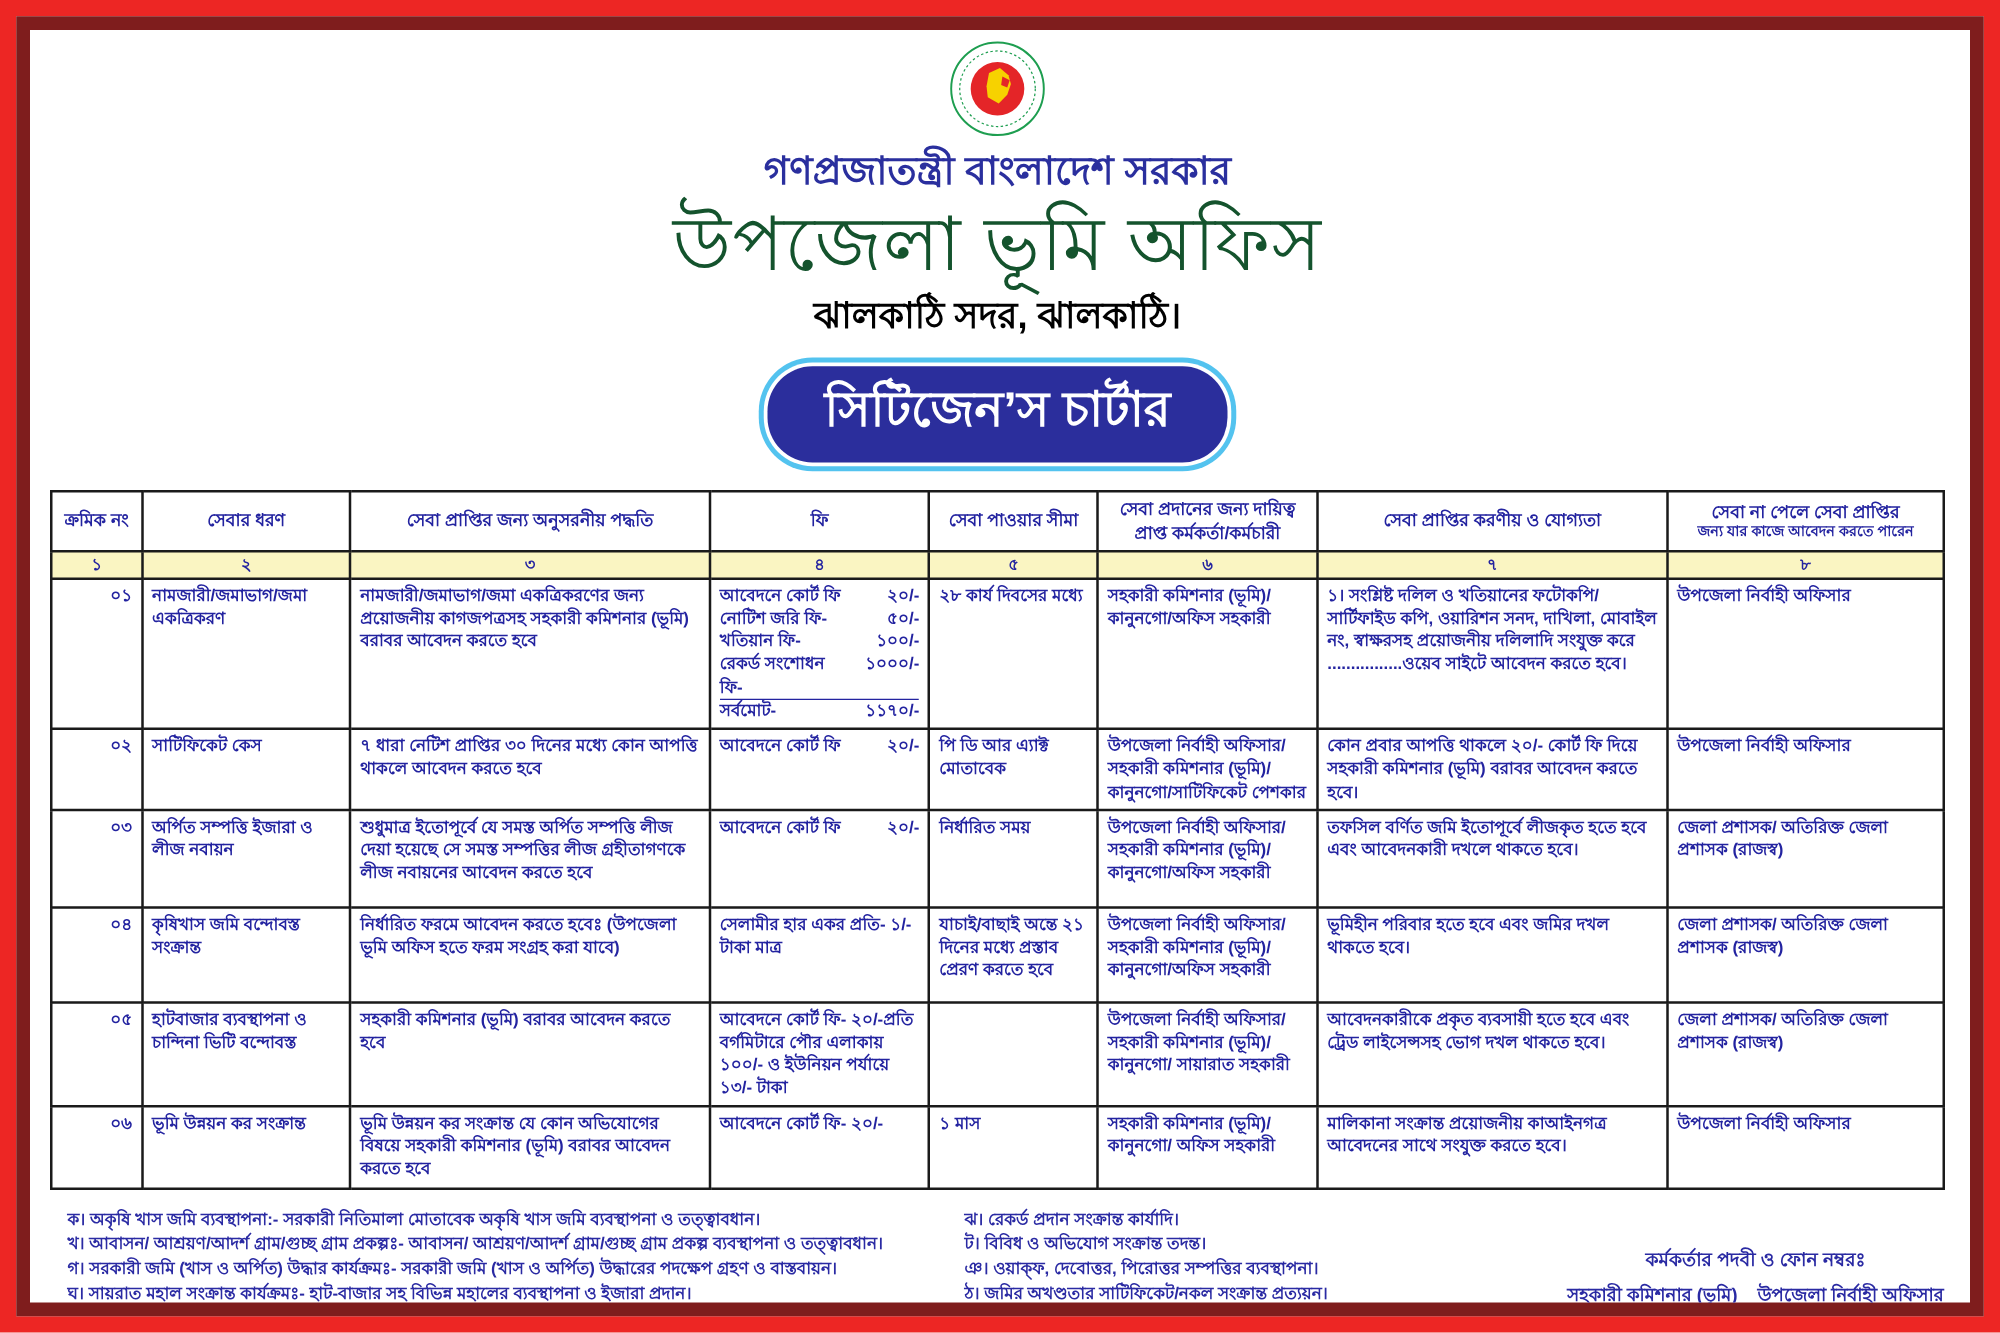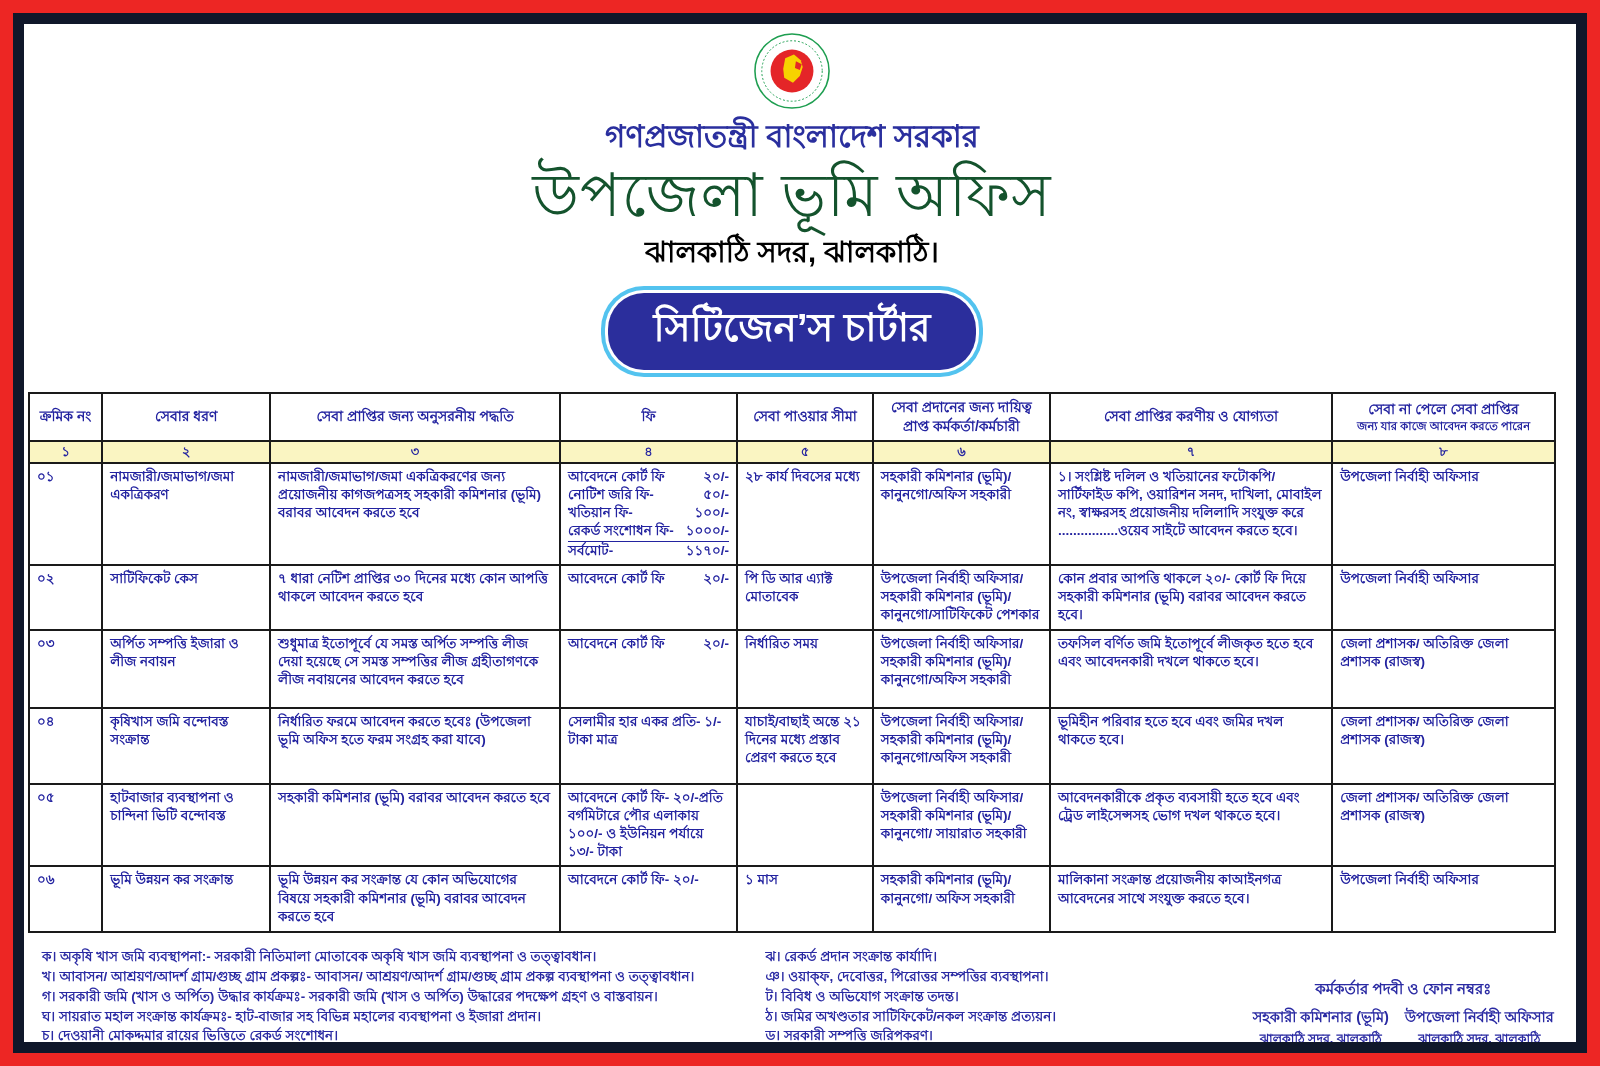--- a/index.html
+++ b/index.html
@@ -1,41 +1,41 @@
 <!DOCTYPE html>
 <html lang="bn"><head>
 <meta charset="utf-8">
 <style>
   * { box-sizing: border-box; margin: 0; padding: 0; }
   html,body { width:1600px; height:1066px; }
   body { font-family: "Liberation Sans", "DejaVu Sans", sans-serif; background:#fff; }
   .page { position:relative; width:1600px; height:1066px; background:#ED2624; padding:13px; }
-  .blue-frame { width:100%; height:100%; border:11px solid #0f172a; background:#fff; padding:6px 20px 8px 4px; overflow:hidden; }
+  .blue-frame { width:100%; height:100%; border:11px solid #7f1d1d; background:#fff; padding:6px 20px 8px 16px; overflow:hidden; }
 
   
   .doc-header { text-align:center; }
   .emblem { width:78px; height:78px; margin:2px auto 0; display:block; }
   .govt-title { font-size:31px; font-weight:bold; color:#2A2F9E; margin-top:2px; }
   .office-title { font-size:60px; font-weight:normal; color:#14532d; line-height:1.05; letter-spacing:1px; }
   .office-location { font-size:29px; font-weight:bold; color:#000; margin-top:2px; }
   .charter-pill { display:inline-block; margin-top:15px; padding:4px 46px 8px 46px;
                   font-size:39px; font-weight:bold; color:#fff; background:#2B2E9C;
                   border-radius:36px; box-shadow:0 0 0 3px #fff, 0 0 0 7px #53C3EF; }
 
   
   table.charter { width:100%; border-collapse:collapse; table-layout:fixed; margin-top:22px; }
   table.charter th, table.charter td { border:2px solid #1a1a1a; color:#2323A0; font-weight:bold;
                   padding:4px 7px; vertical-align:top; font-size:13.5px; line-height:1.35; }
   table.charter th { text-align:center; vertical-align:middle; font-size:14px; }
   th .th-sub { display:block; font-size:11.5px; }
   tr.num-row td { background:#FAF5C2; text-align:center; padding:1px 2px; font-size:13px; height:22px; vertical-align:middle; }
-  td.sl { text-align:left;border-radius:21px; }
+  td.sl { text-align:right;border-radius:21px; }
   td.fee-cell { padding-right:6px; }
   .fee-line { display:flex; justify-content:space-between; }
-  .fee-line.underlined { border-bottom:1.5px solid #2323A0; }
+  .fee-line.underlined { border-bottom:1.5px solid #2323A0;gap:18px; }
   .fee-amt { white-space:nowrap; }
   .r-h1 { height:92px; } .r-h2 { height:64px; } .r-h3 { height:78px; }
   .r-h4 { height:76px; } .r-h5 { height:80px; } .r-h6 { height:66px; }
   .v-mid { vertical-align:middle; }
 
   
   .footer { display:flex; margin-top:14px; align-items:flex-start; }
   .notes-left { width:48%; padding-left:14px; }
   .notes-right { width:32%; padding-left:4px; }
   .note-line { font-size:13.5px; font-weight:bold; color:#2A2AA3; line-height:1.46; }
@@ -207,22 +207,22 @@
       <div class="notes-left">
         <div class="note-line">ক। অকৃষি খাস জমি ব্যবস্থাপনা:- সরকারী  নিতিমালা মোতাবেক অকৃষি খাস জমি ব্যবস্থাপনা ও তত্ত্বাবধান।</div>
         <div class="note-line">খ। আবাসন/ আশ্রয়ণ/আদর্শ গ্রাম/গুচ্ছ গ্রাম প্রকল্পঃ- আবাসন/ আশ্রয়ণ/আদর্শ গ্রাম/গুচ্ছ গ্রাম প্রকল্প ব্যবস্থাপনা ও তত্ত্বাবধান।</div>
         <div class="note-line">গ। সরকারী জমি (খাস ও অর্পিত) উদ্ধার কার্যক্রমঃ- সরকারী জমি (খাস ও অর্পিত) উদ্ধারের পদক্ষেপ গ্রহণ ও বাস্তবায়ন।</div>
         <div class="note-line">ঘ। সায়রাত মহাল সংক্রান্ত কার্যক্রমঃ- হাট-বাজার সহ বিভিন্ন মহালের ব্যবস্থাপনা ও ইজারা প্রদান।</div>
         <div class="note-line">চ। দেওয়ানী মোকদ্দমার রায়ের ভিত্তিতে রেকর্ড সংশোধন।</div>
 
       </div>
       <div class="notes-right">
         <div class="note-line">ঝ। রেকর্ড প্রদান সংক্রান্ত কার্যাদি।</div>
+        <div class="note-line">ট। বিবিধ ও অভিযোগ সংক্রান্ত তদন্ত।</div>
         <div class="note-line">ঞ। ওয়াক্ফ, দেবোত্তর, পিরোত্তর সম্পত্তির ব্যবস্থাপনা।</div>
-        <div class="note-line">ট। বিবিধ ও অভিযোগ সংক্রান্ত তদন্ত।</div>
         <div class="note-line">ঠ। জমির অখণ্ডতার সাটিফিকেট/নকল সংক্রান্ত প্রত্যয়ন।</div>
         <div class="note-line">ড। সরকারী সম্পত্তি জরিপকরণ।</div>
         <div class="note-line">ঢ। অবৈধ দখলদার উচ্ছেদ সংক্রান্ত কার্যাদি।</div>
 
       </div>
       <div class="contact">
         <div class="contact-heading">কর্মকর্তার পদবী ও ফোন নম্বরঃ</div>
         <div class="contact-row">
           <div class="contact-card">
             <div class="contact-title">সহকারী কমিশনার (ভূমি)</div>

